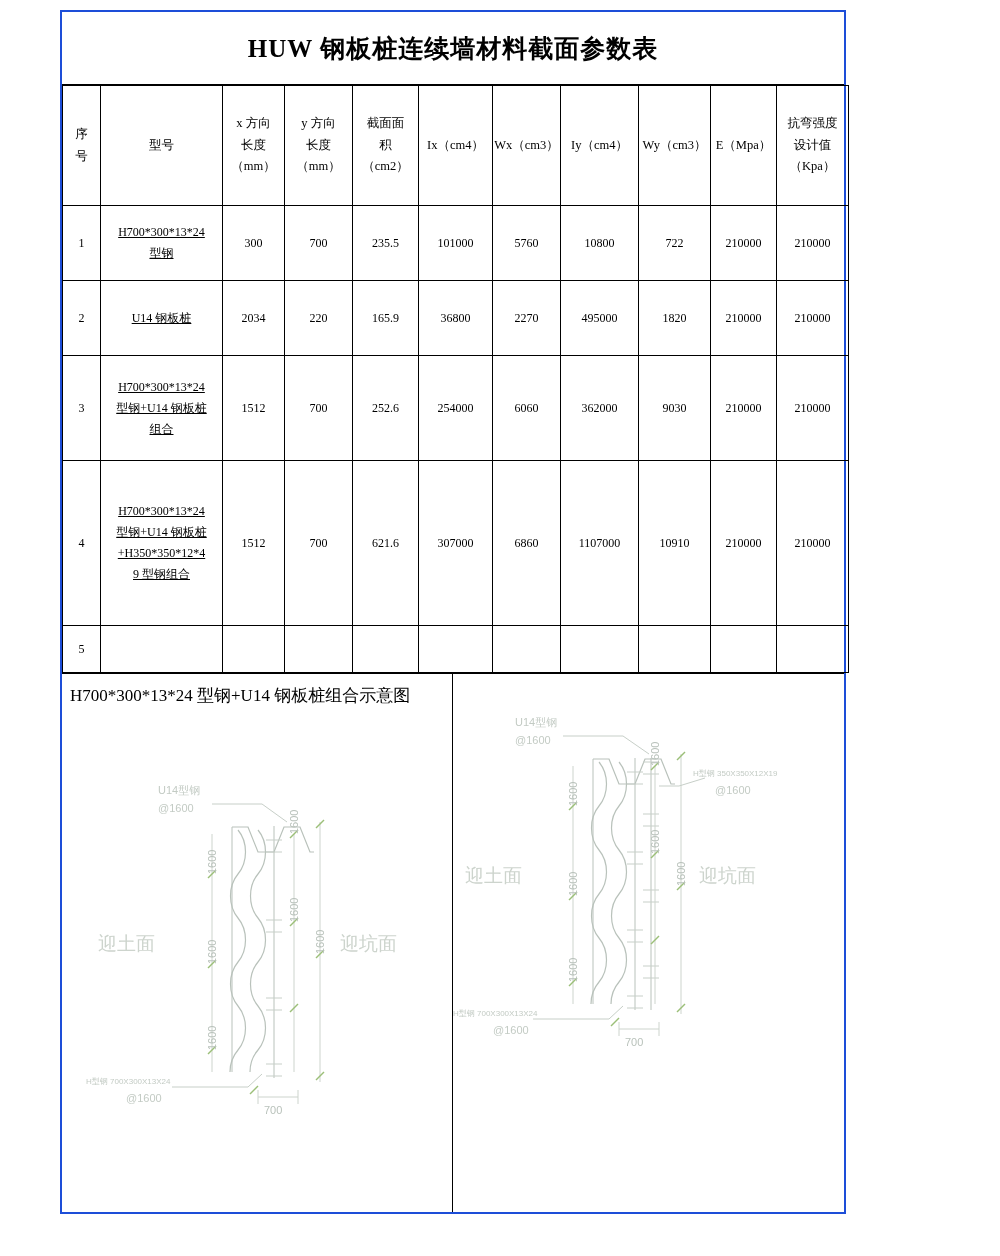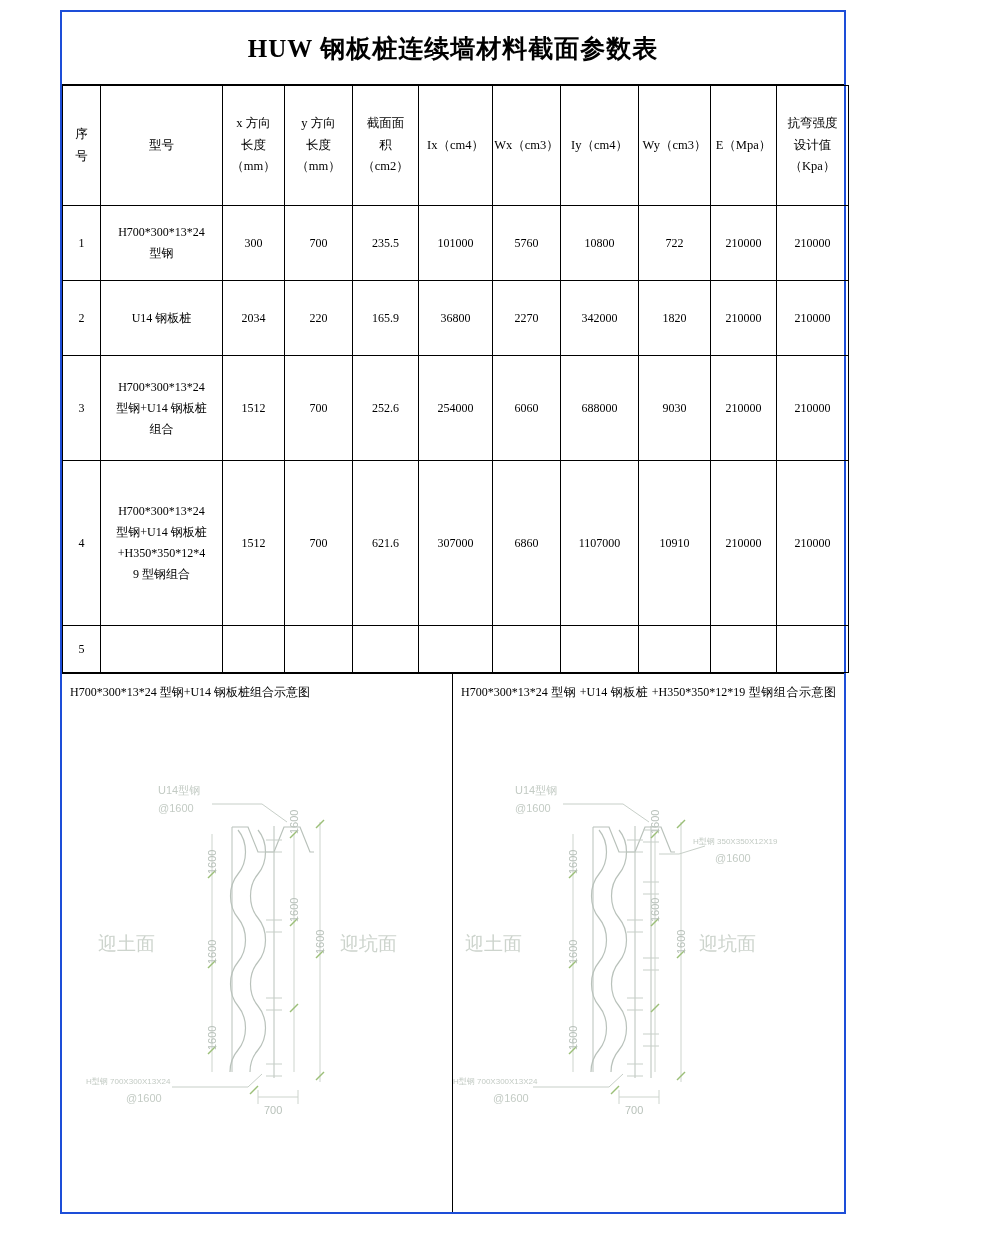--- a/index.html
+++ b/index.html
@@ -66,35 +66,36 @@
   table.param tr.data-row.tall2 td {
     height: 160px;
   }
   table.param tr.data-row.empty td {
     height: 42px;
   }
   .model-cell {
     font-size: 12px;
     line-height: 1.8;
     padding: 2px 6px;
+    text-decoration: underline;
   }
   .hdr-line { display: block; }
   
   .fig-area {
     display: flex;
     width: 100%;
   }
   .fig-col {
     width: 50%;
     box-sizing: border-box;
     border-top: 1px solid #000;
   }
   .fig-col.left { border-right: 1px solid #000; }
   .fig-caption {
-    font-size: 12px;
+    font-size: 17px;
     line-height: 1.7;
     padding: 8px 8px 4px 8px;
     min-height: 56px;
   }
   .fig-caption.justify { text-align: justify; text-align-last: justify; }
   .fig-body {
     height: 470px;
     position: relative;
   }
   .fig-svg { display: block; }
@@ -193,39 +194,39 @@
       <tr class="data-row">
         <td>2</td>
         <td class="model-cell">
           <span class="hdr-line">U14 钢板桩</span>
         </td>
         <td>2034</td>
         <td>220</td>
         <td>165.9</td>
         <td>36800</td>
         <td>2270</td>
-        <td>342000</td>
+        <td>495000</td>
         <td>1820</td>
         <td>210000</td>
         <td>210000</td>
       </tr>
 
       <tr class="data-row tall">
         <td>3</td>
         <td class="model-cell">
           <span class="hdr-line">H700*300*13*24</span>
           <span class="hdr-line">型钢+U14 钢板桩</span>
           <span class="hdr-line">组合</span>
         </td>
         <td>1512</td>
         <td>700</td>
         <td>252.6</td>
         <td>254000</td>
         <td>6060</td>
-        <td>688000</td>
+        <td>362000</td>
         <td>9030</td>
         <td>210000</td>
         <td>210000</td>
       </tr>
 
       <tr class="data-row tall2">
         <td>4</td>
         <td class="model-cell">
           <span class="hdr-line">H700*300*13*24</span>
           <span class="hdr-line">型钢+U14 钢板桩</span>
@@ -327,21 +328,20 @@
           <text class="dim-txt" transform="translate(262,212) rotate(-90)">1600</text>
 
           <text class="lbl-small" x="24" y="342">H型钢 700X300X13X24</text>
           <text class="lbl-txt" x="64" y="360">@1600</text>
           <text class="dim-txt" x="202" y="372">700</text>
         </svg>
       </div>
     </div>
 
     <div class="fig-col">
-      <div class="fig-caption justify">H700*300*13*24 型钢 +U14 钢板桩 +H350*350*12*19 型钢组合示意图</div>
       <div class="fig-body">
         <svg class="fig-svg" width="392" height="470" viewBox="0 0 392 470">
           <g stroke="#c7cfc8" fill="none" stroke-width="1">
             <path d="M110 62 L170 62 L196 80"></path>
             <path d="M140 85 L156 85 L166 110 L182 110 L192 85 L208 85 L218 110 L222 110" stroke="#b9c2bb" stroke-width="1.2"></path>
             <path d="M140 85 L140 330" stroke="#b9c2bb" stroke-width="1"></path>
             <path d="M146 88 C 156 100, 156 120, 146 132 C 136 144, 136 164, 146 176
                      C 156 188, 156 208, 146 220 C 136 232, 136 252, 146 264
                      C 156 276, 156 296, 146 308 C 140 315, 138 322, 138 330" stroke="#b9c2bb" stroke-width="1.2"></path>
             <path d="M166 88 C 176 100, 176 120, 166 132 C 156 144, 156 164, 166 176

